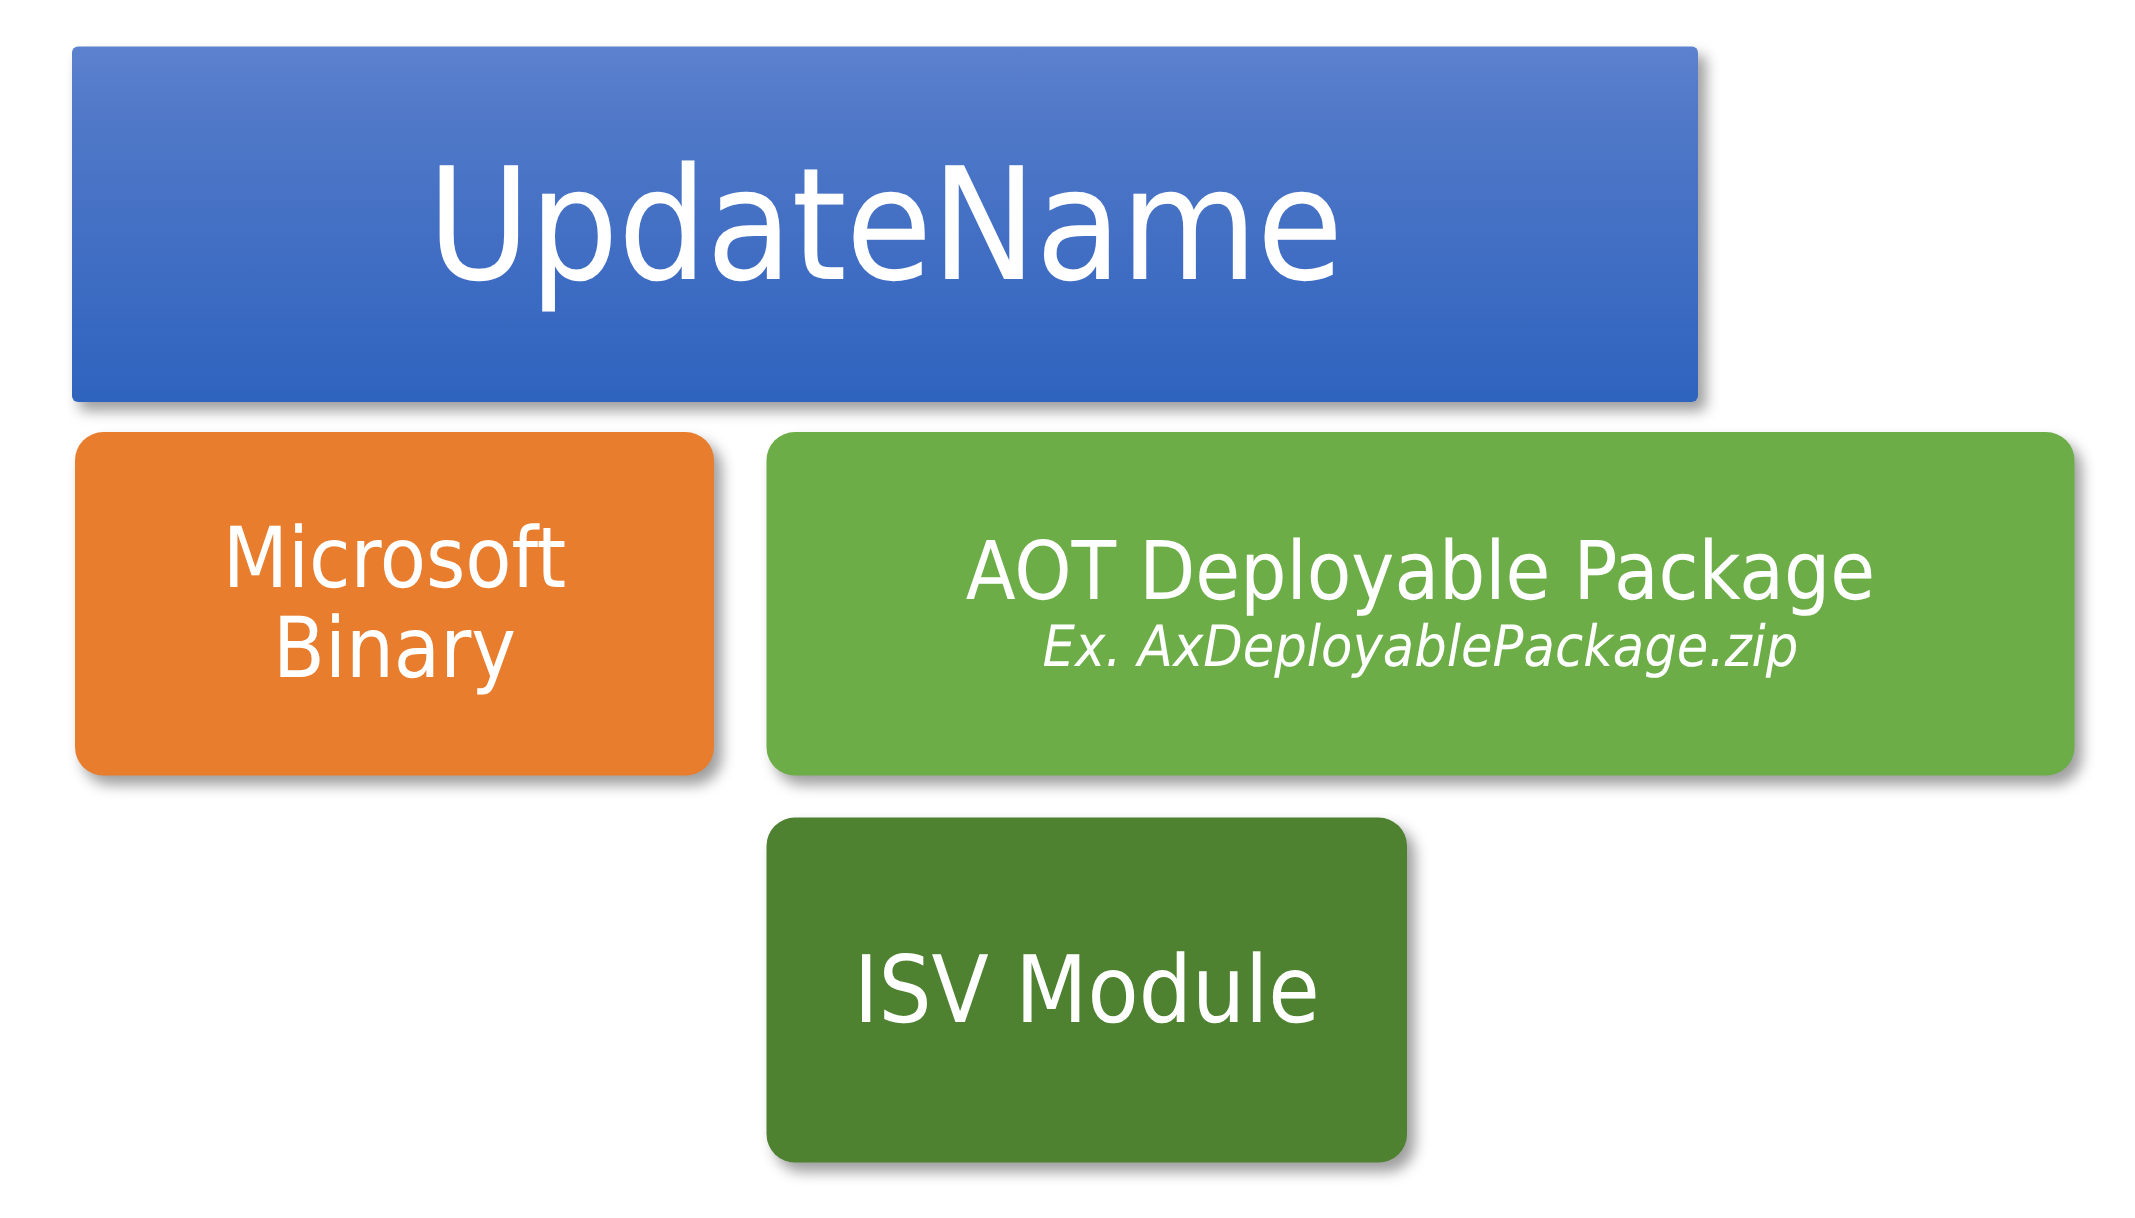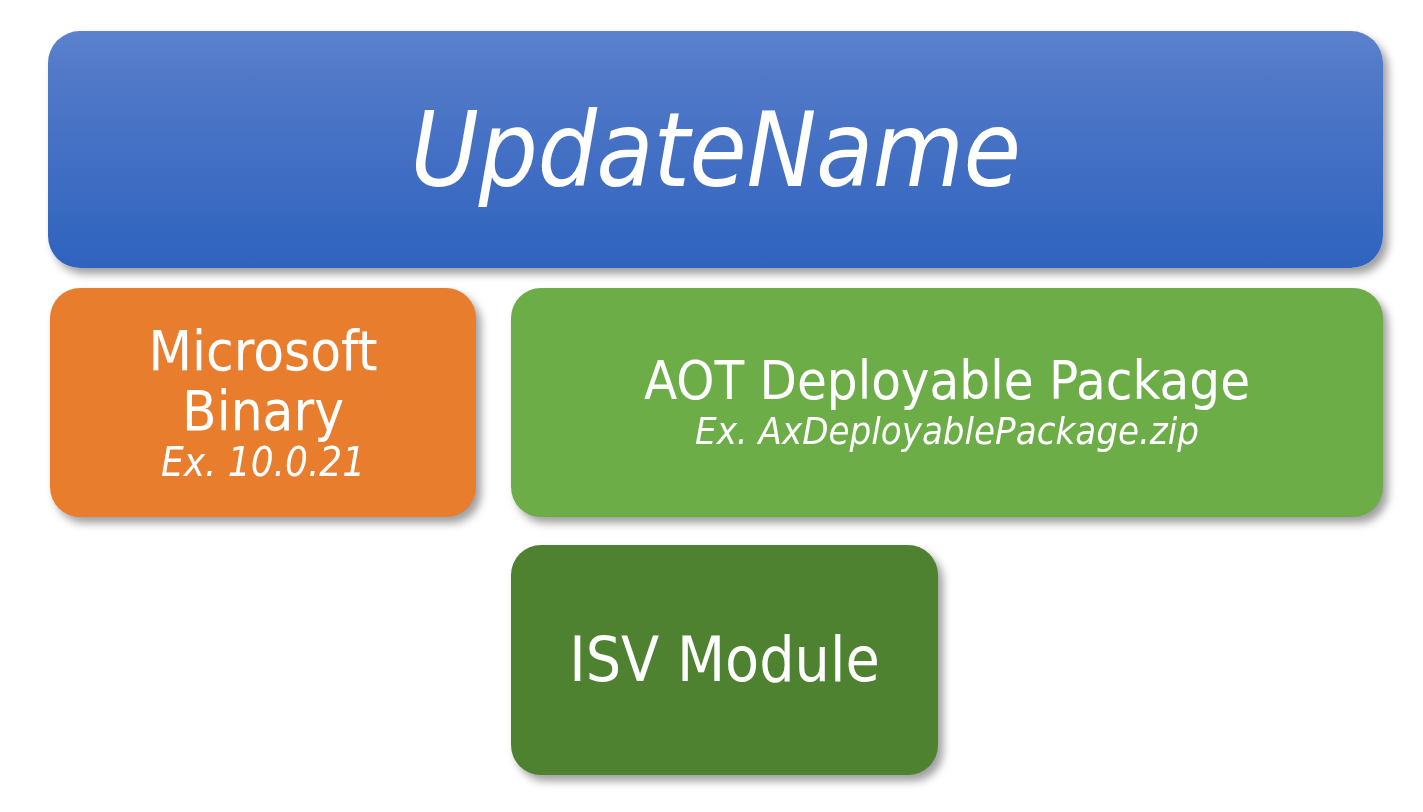--- a/index.html
+++ b/index.html
@@ -23,36 +23,35 @@
 
   .node {
     position: absolute;
     box-sizing: border-box;
     display: flex;
     flex-direction: column;
     align-items: center;
     justify-content: center;
     text-align: center;
     color: #ffffff;
-    border-radius: 30px;
+    border-radius: 19px;
     box-shadow: 5px 6px 9px rgba(0, 0, 0, 0.38);
     padding: 4px 10px;
     line-height: 1.04;
     -webkit-font-smoothing: antialiased;
   }
 
   
   .node-title {
     left: 48px;
     top: 31px;
-    width: 1335px;
+    width: 1084px;
     height: 237px;
     background: linear-gradient(to bottom, #5C82CF 0%, #5179C8 18%, #3F6DC3 62%, #2E63BE 100%);
-    border-radius: 32px;
-    font-style: italic;
+    border-radius: 4px;
   }
   .node-title .main {
     font-size: 104px;
     font-weight: 400;
     letter-spacing: -0.5px;
     line-height: 1.0;
   }
 
   
   .node-binary {
@@ -118,21 +117,20 @@
 <body>
 
 <div id="diagram">
 
   <div class="node node-title">
     <div class="main">UpdateName</div>
   </div>
 
   <div class="node node-binary">
     <div class="main">Microsoft Binary</div>
-    <div class="sub">Ex. 10.0.21</div>
   </div>
 
   <div class="node node-module node-isv">
     <div class="main">ISV Module</div>
   </div>
 
   <div class="node node-package">
     <div class="main">AOT Deployable Package</div>
     <div class="sub">Ex. AxDeployablePackage.zip</div>
   </div>

